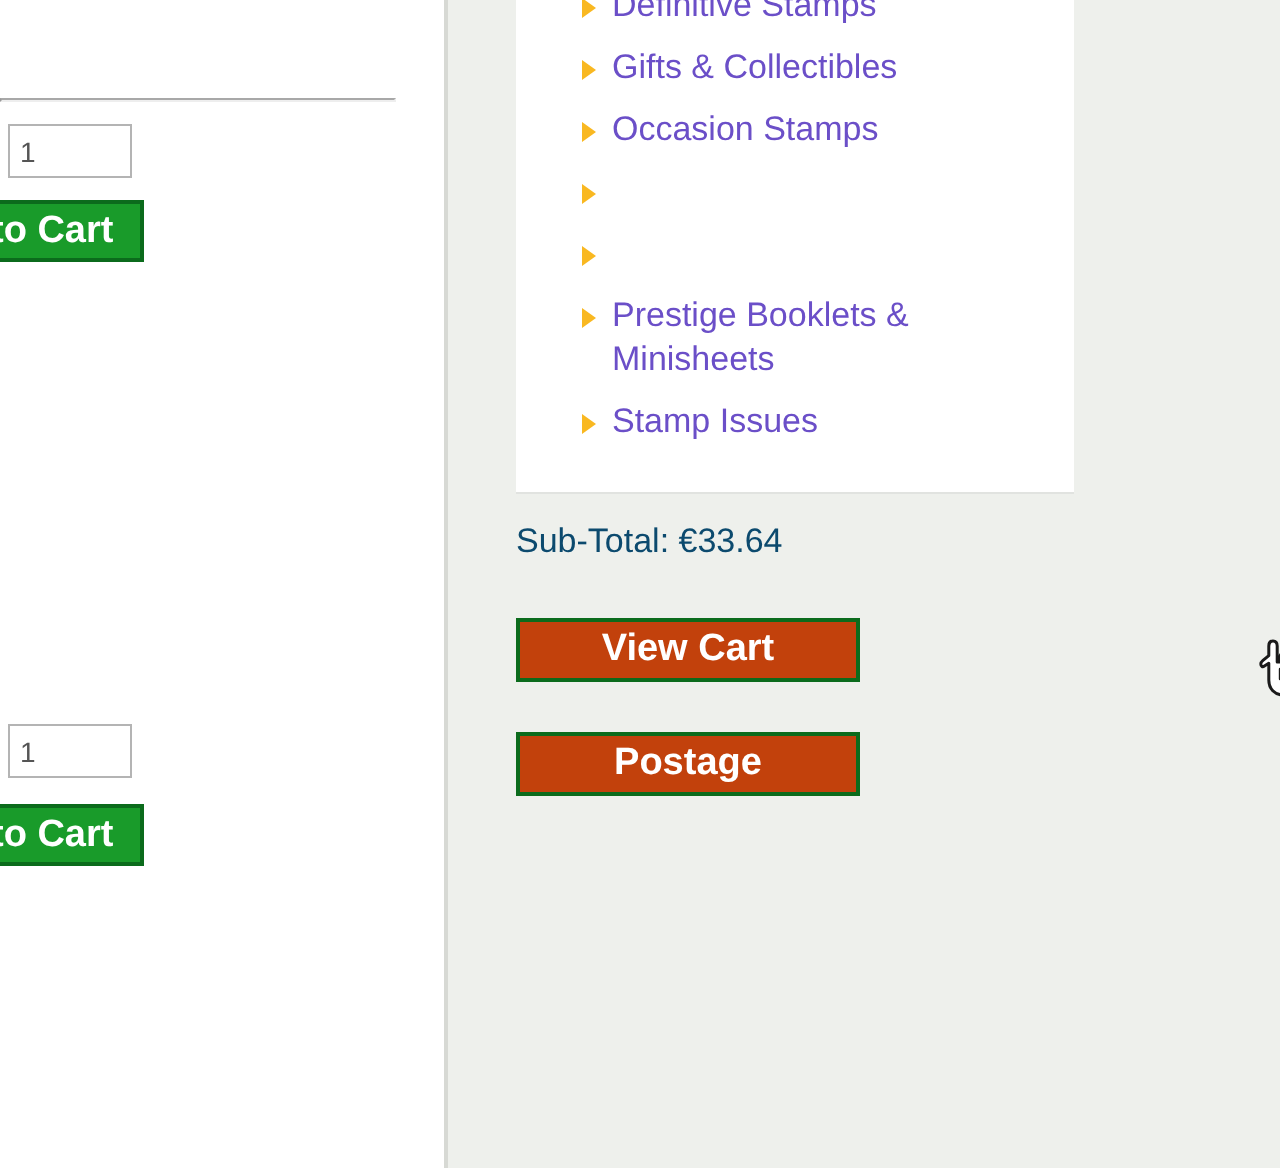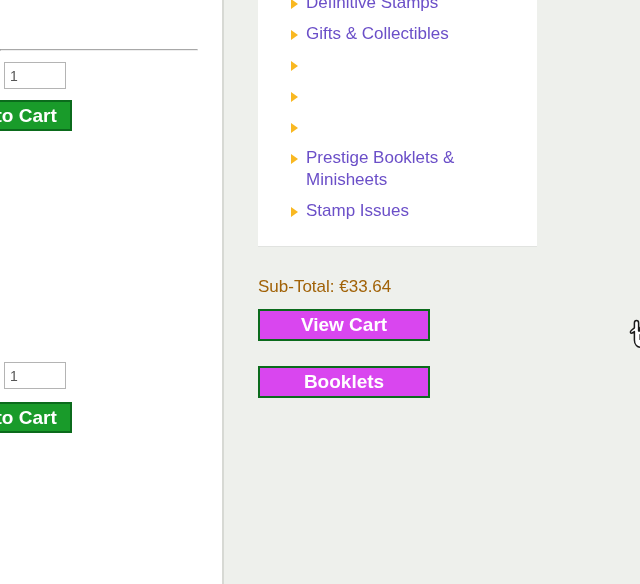--- a/index.html
+++ b/index.html
@@ -142,33 +142,32 @@
     display: block;
   }
 
   
   #sub-total {
     position: absolute;
     left: 34px;
     top: 245px;
     font-family: "Liberation Sans", sans-serif;
     font-size: 17px;
-    color: #a16207;
+    color: #0c4a6e;
     white-space: nowrap;
-    margin-top: 16px;
   }
 
   
   .action-btn {
     position: absolute;
     left: 34px;
     width: 172px;
     height: 32px;
     box-sizing: border-box;
-    background: #d946ef;
+    background: #c2410c;
     border: 2px solid #0b6b1c;
     color: #ffffff;
     font-family: "Liberation Sans", sans-serif;
     font-size: 19px;
     font-weight: bold;
     text-align: center;
     line-height: 26px;
     cursor: pointer;
     padding: 0;
     white-space: nowrap;
@@ -216,20 +215,21 @@
           <a class="cat-link">Definitive Stamps</a>
         </li>
 
         <li class="cat-item">
           <span class="cat-bullet"></span>
           <a class="cat-link">Gifts &amp; Collectibles</a>
         </li>
 
         <li class="cat-item">
           <span class="cat-bullet"></span>
+          <a class="cat-link">Occasion Stamps</a>
         </li>
 
         <li class="cat-item">
           <span class="cat-bullet"></span>
         </li>
 
         <li class="cat-item">
           <span class="cat-bullet"></span>
         </li>
 
@@ -243,21 +243,21 @@
           <a class="cat-link">Stamp Issues</a>
         </li>
 
       </ul>
     </div>
 
     <div id="sub-total">Sub-Total: €33.64</div>
 
     <button class="action-btn" id="view-cart-btn">View Cart</button>
 
-    <button class="action-btn" id="checkout-btn">Booklets</button>
+    <button class="action-btn" id="checkout-btn">Postage</button>
 
     <svg id="cursor" viewBox="0 0 26 30" xmlns="http://www.w3.org/2000/svg">
       <path d="M7.5 1.5 C9.0 1.5 9.6 2.6 9.6 4.0 L9.6 12.0
                L11.0 12.0 L11.0 9.6 C11.0 8.4 11.8 7.7 12.9 7.7
                C14.0 7.7 14.8 8.4 14.8 9.6 L14.8 12.0
                L16.1 12.0 L16.1 10.0 C16.1 8.9 16.9 8.2 17.9 8.2
                C19.0 8.2 19.8 8.9 19.8 10.0 L19.8 12.2
                L21.1 12.2 L21.1 10.8 C21.1 9.8 21.8 9.1 22.8 9.1
                C23.8 9.1 24.5 9.8 24.5 10.9 L24.5 19.2
                C24.5 24.6 21.4 28.5 16.0 28.5

